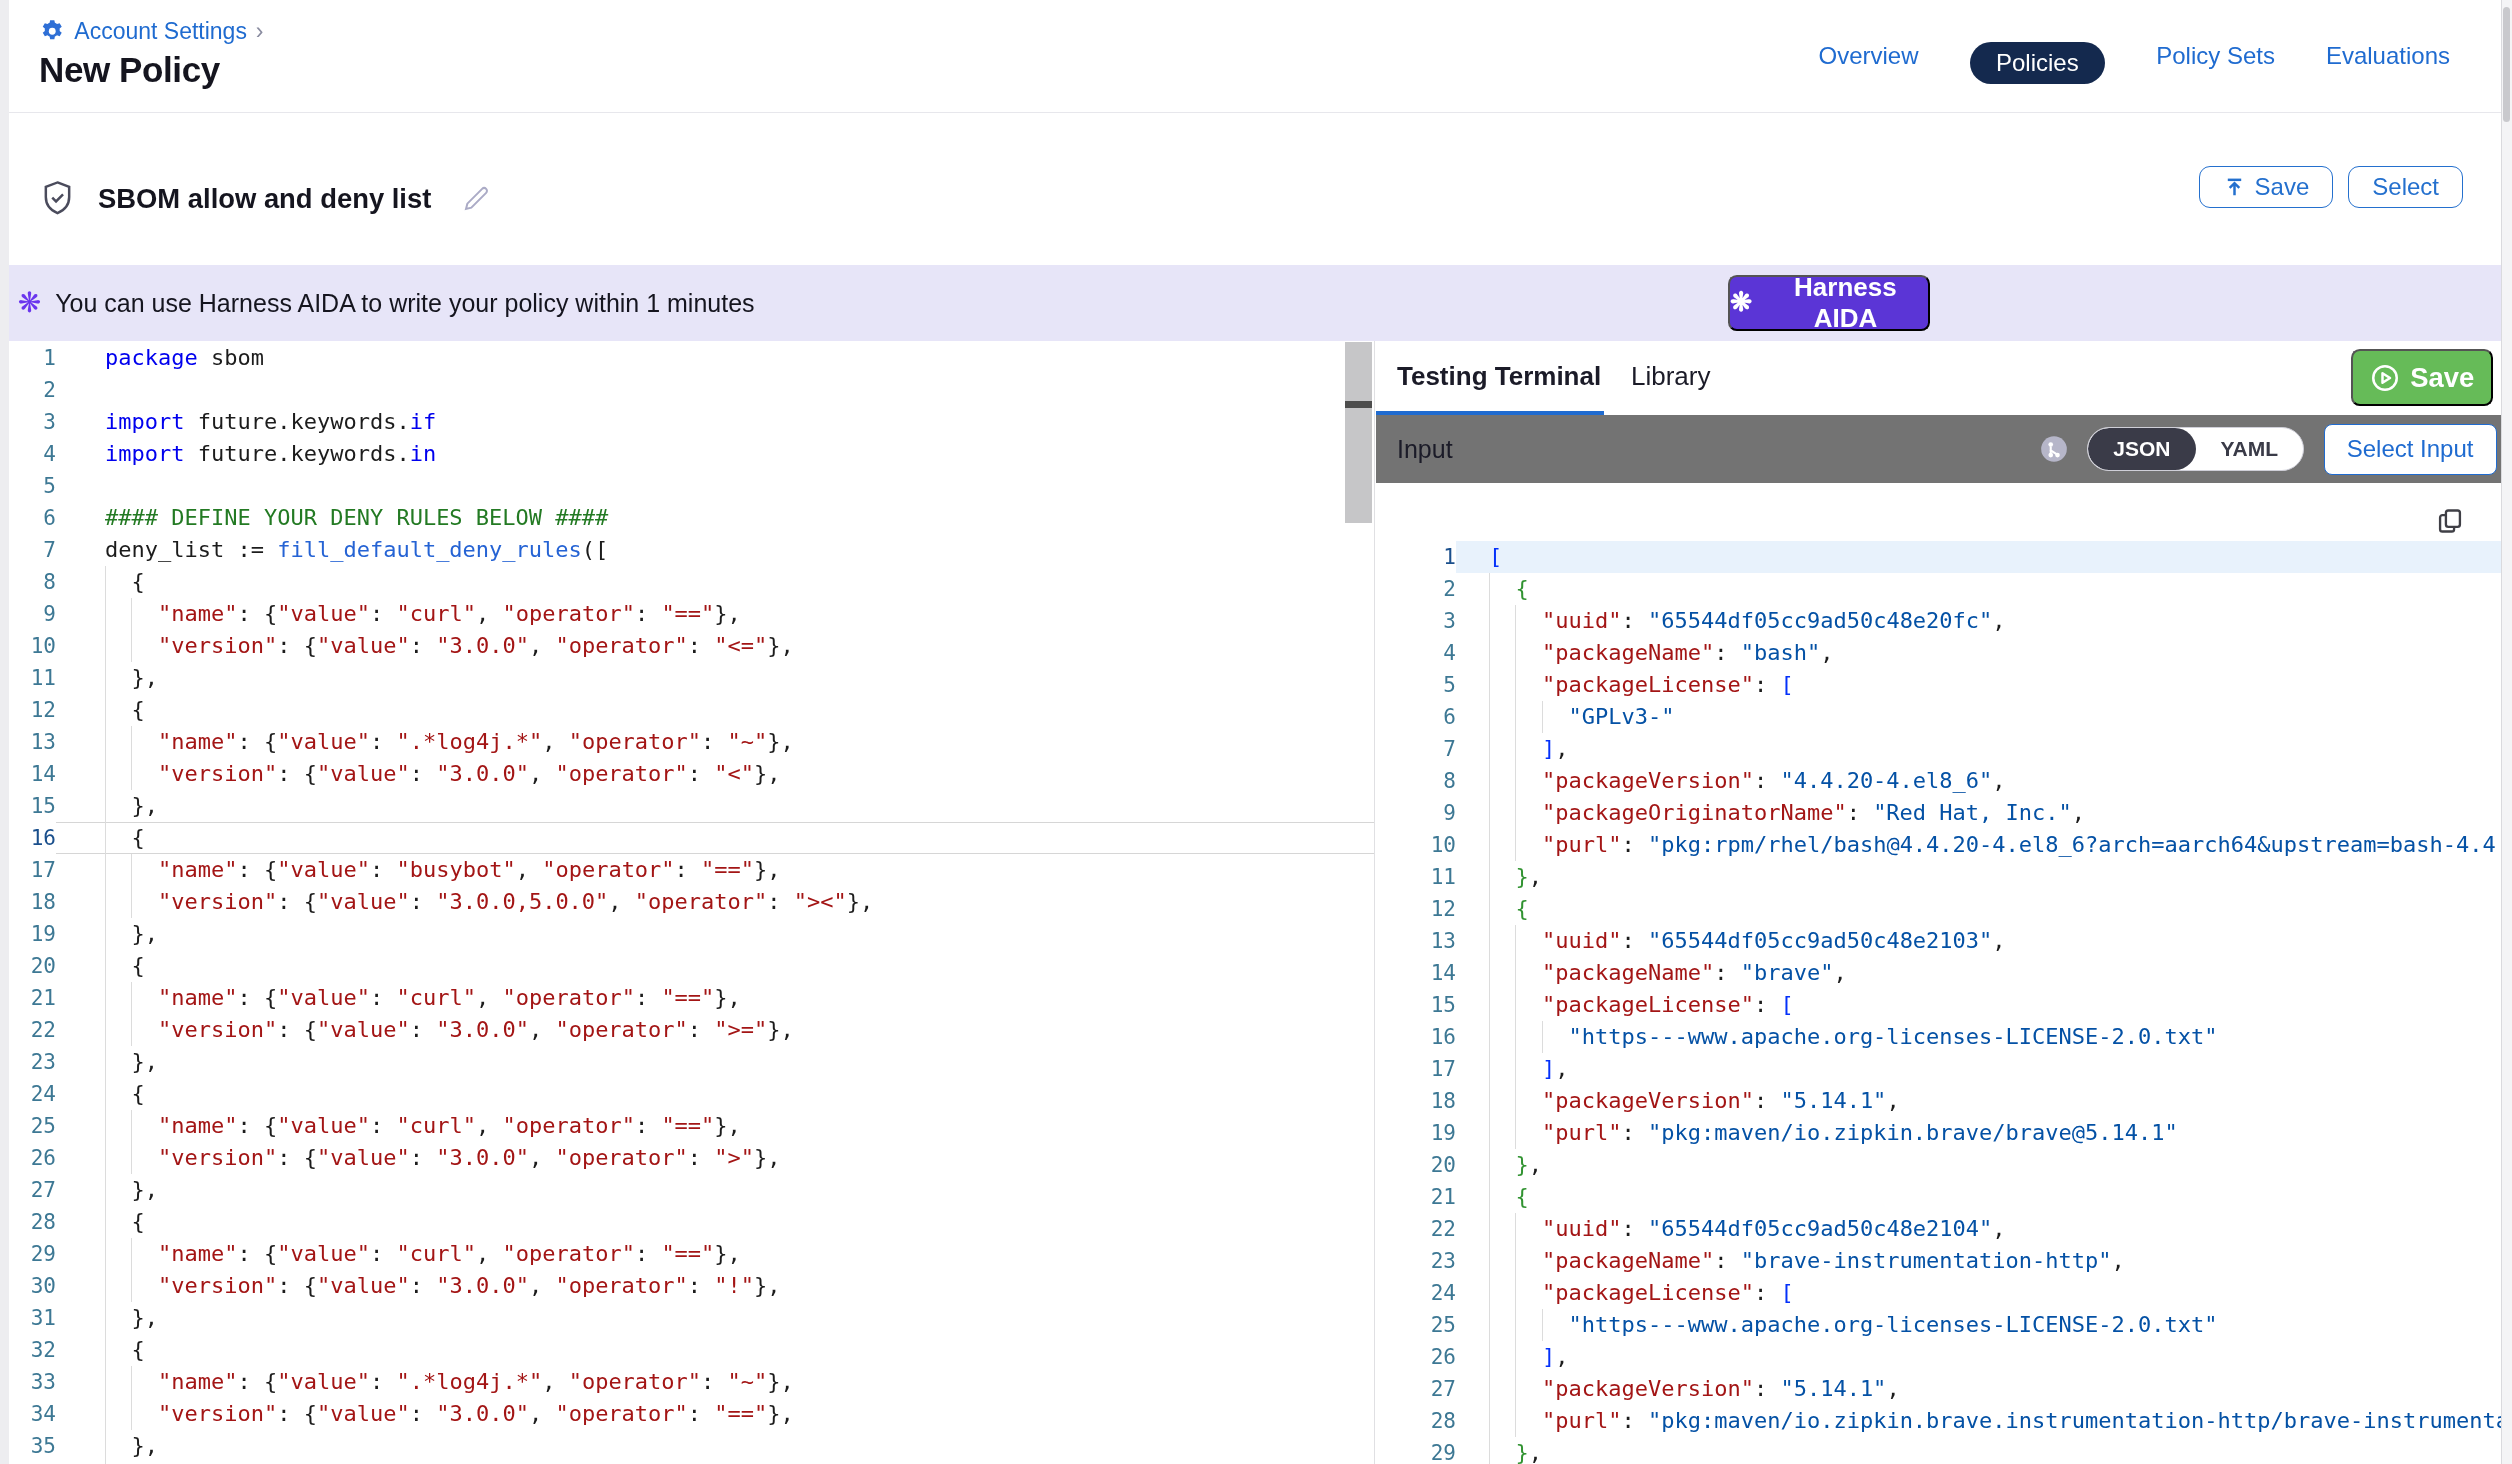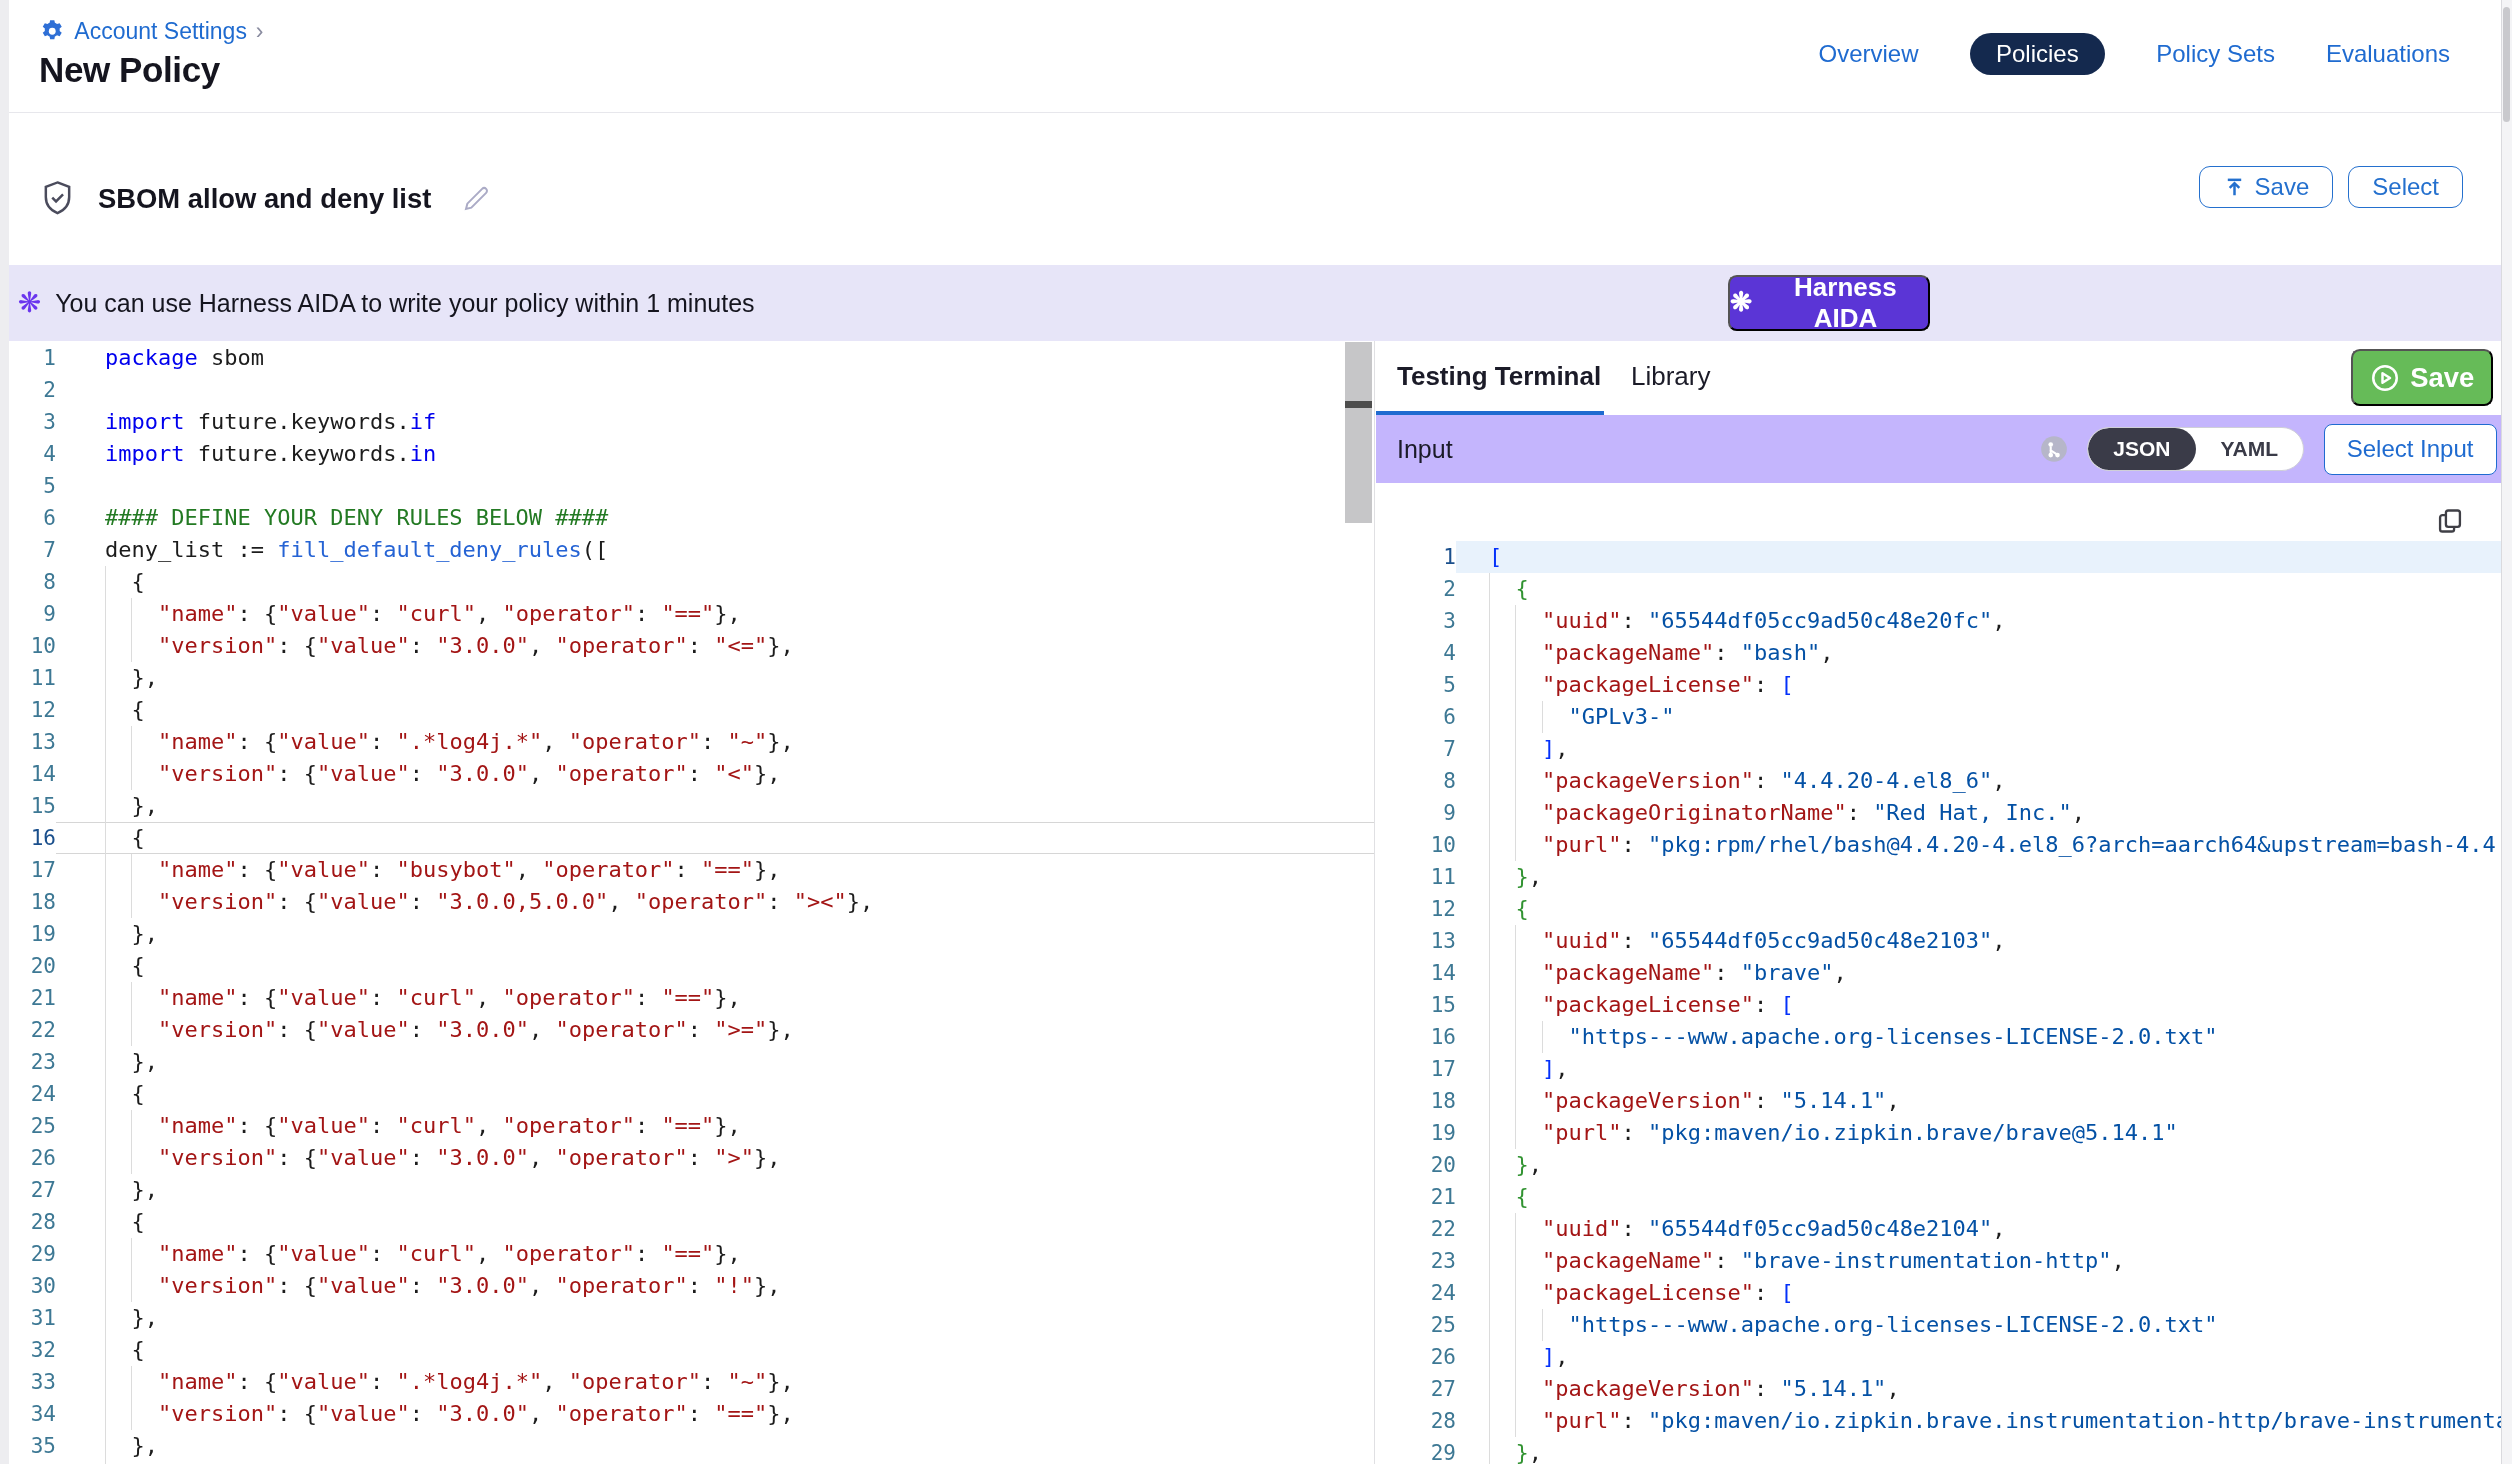--- a/index.html
+++ b/index.html
@@ -11,21 +11,21 @@
   .right-strip { position:absolute; right:0; top:0; width:11.5px; height:1465px; background:#f4f4f6; border-left:0.9px solid #dadade; z-index:40; }
   .right-strip .thumb { position:absolute; left:1.8px; top:7px; width:7px; height:115px; border-radius:3.5px; background:#c9c9cd; }
 
   
   .header { position:absolute; left:0; top:0; width:2512px; height:113px; background:#fff; border-bottom:1.8px solid #e7e7ec; }
   .breadcrumb { position:absolute; left:39px; top:17.7px; display:flex; align-items:center; gap:8.8px; }
   .breadcrumb a { color:#1f6bd0; font-size:23px; text-decoration:none; }
   .crumb-chevron { color:#8a8ca0; font-size:23px; }
   .page-title { position:absolute; left:39px; top:50px; font-size:35px; font-weight:800; color:#15151f; letter-spacing:-0.4px; }
 
-  .nav-tabs { position:absolute; right:62px; top:32px; height:44px; display:flex; align-items:center; gap:51px; }
+  .nav-tabs { position:absolute; right:62px; top:42px; height:44px; display:flex; align-items:flex-start; gap:51px; }
   .nav-tab { color:#1f6bd0; font-size:24px; font-weight:500; cursor:pointer; white-space:nowrap; }
   .nav-tab.pill { background:#14294e; color:#fff; padding:0 26.5px; height:42px; line-height:42px; border-radius:21px; }
 
   
   .policy-bar { position:absolute; left:0; top:115px; width:2512px; height:150px; background:#fff; }
   .policy-left { position:absolute; left:40px; top:64px; display:flex; align-items:center; gap:23px; }
   .policy-name { font-size:27.4px; font-weight:700; color:#15151f; }
   .edit-btn { margin-left:5.3px; display:flex; align-items:center; }
   .btn-row { position:absolute; right:49px; top:51px; display:flex; gap:15px; }
   .btn-outline { display:flex; align-items:center; justify-content:center; gap:8.8px; height:42px; padding:0 23px;
@@ -46,21 +46,21 @@
   .pane-scrollbar .mark { position:absolute; left:0; top:59px; width:26.5px; height:7px; background:#4d4d4d; }
 
   .right-pane { position:absolute; left:1376px; top:0; width:1125px; height:1123px; background:#fff; }
   .rp-tabs { position:absolute; left:0; top:0; width:1125px; height:74px; background:#fff; }
   .rp-tab { position:absolute; top:19.5px; font-size:26px; color:#1b1b28; cursor:pointer; }
   .rp-tab.active { font-weight:700; }
   .rp-underline { position:absolute; left:0; top:70px; width:228px; height:4.4px; background:#1f6bd0; }
   .test-btn { position:absolute; right:8px; top:8px; width:142px; height:57px; background:#66bb58; border-radius:8.8px;
               display:flex; align-items:center; justify-content:center; gap:10.6px; color:#fff; font-size:27.4px; font-weight:700; cursor:pointer; }
 
-  .input-row { position:absolute; left:0; top:74px; width:1125px; height:68px; background:#c4b5fd; display:flex; align-items:center; }
+  .input-row { position:absolute; left:0; top:74px; width:1125px; height:68px; background:#737373; display:flex; align-items:center; }
   .input-label { margin-left:21px; font-size:25px; color:#1b1b28; }
   .input-controls { margin-left:auto; display:flex; align-items:center; gap:19.5px; margin-right:4.4px; }
   .fmt-toggle { display:flex; height:44px; border:1.8px solid #cfcfd8; border-radius:23px; background:#fff; overflow:hidden; }
   .fmt-opt { display:flex; align-items:center; justify-content:center; font-size:21px; font-weight:700; padding:8px 25px; color:#3a3b48; cursor:pointer; }
   .fmt-opt.sel { background:#3a3b48; color:#fff; border-radius:23px; }
   .select-input-btn { width:173px; height:51px; background:#fff; border:1.8px solid #1f6bd0; border-radius:8px;
                       color:#1f6bd0; font-size:24px; font-weight:500; display:flex; align-items:center; justify-content:center; cursor:pointer; }
 
   .json-pane { position:absolute; left:0; top:150px; width:1125px; height:973px; background:#fff; overflow:hidden; padding-top:50px; }
   .copy-btn { position:absolute; right:37px; top:16px; cursor:pointer; z-index:6; }

